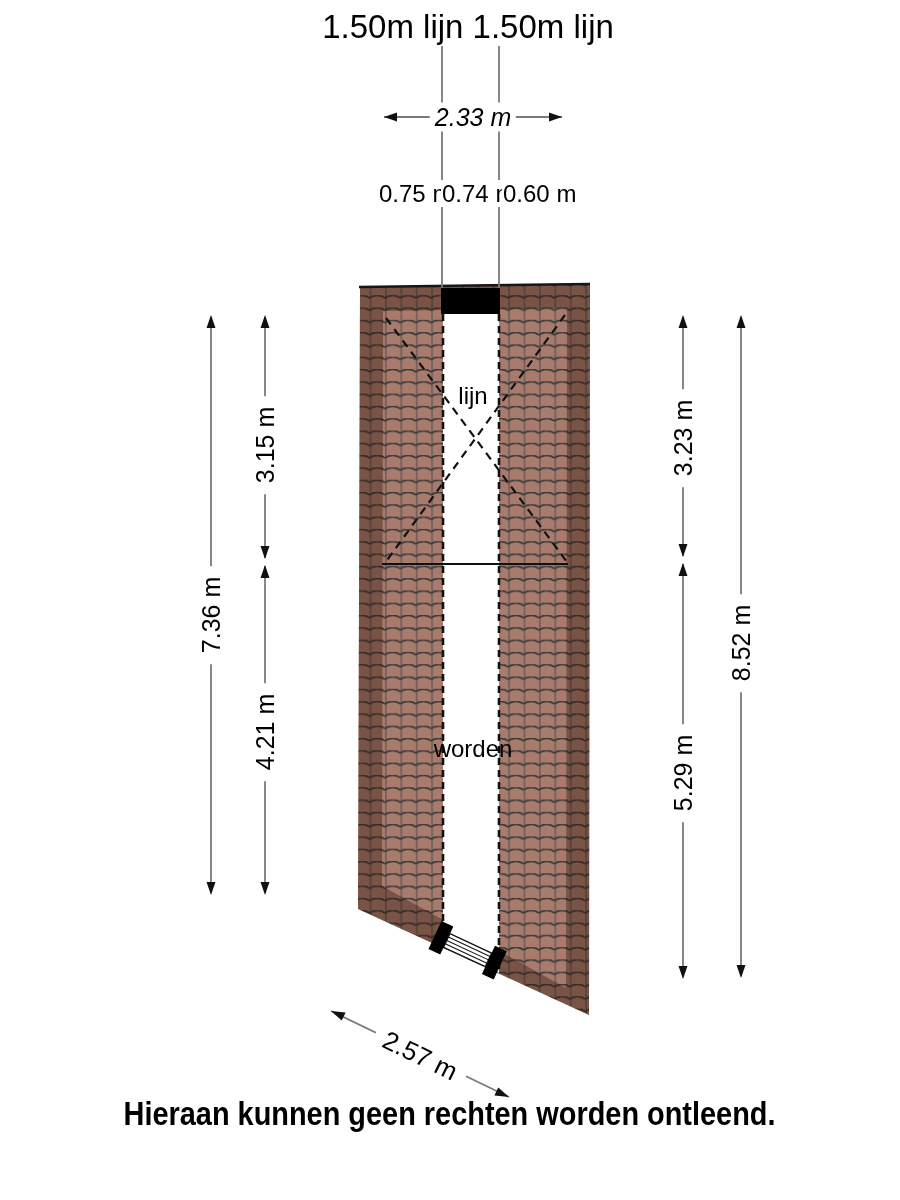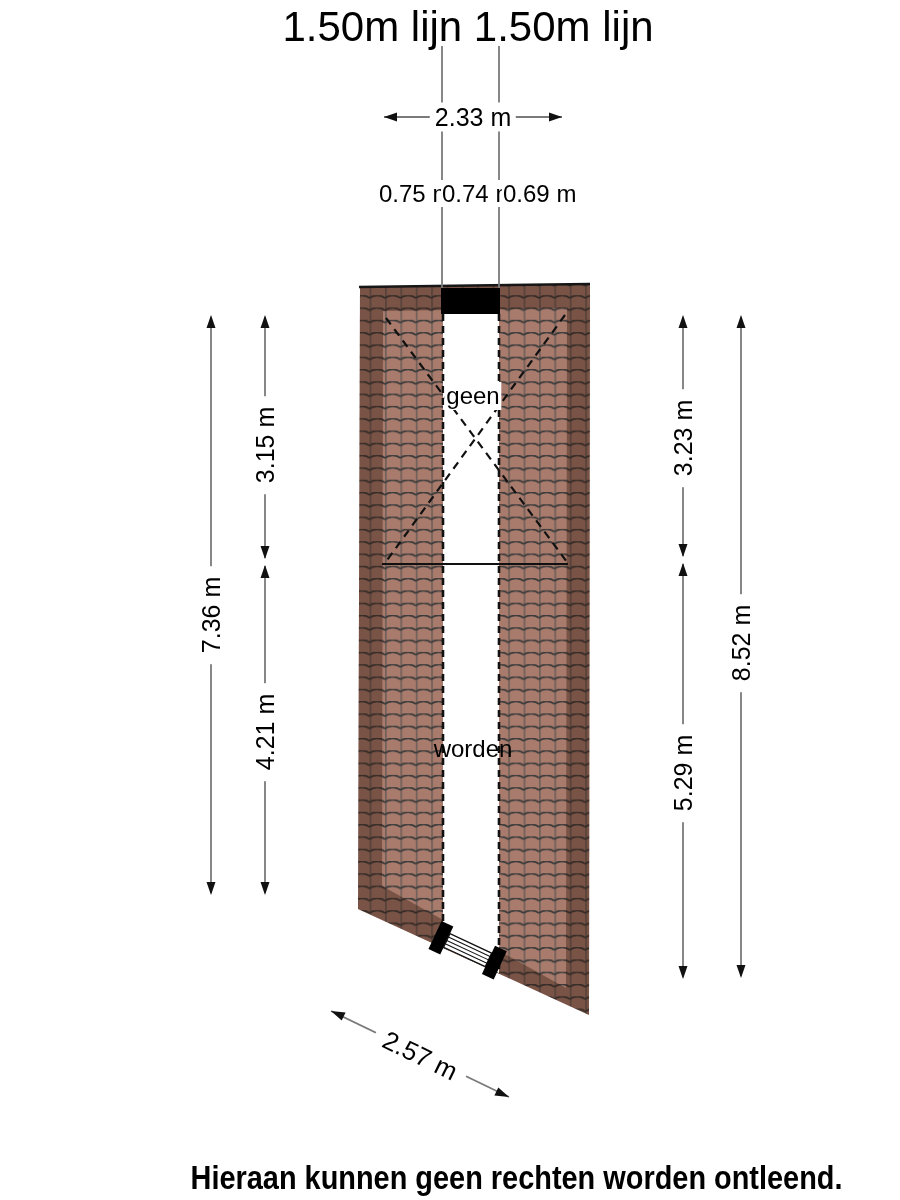--- a/index.html
+++ b/index.html
@@ -3,22 +3,22 @@
 <meta charset="utf-8">
 <style>
   html,body { margin:0; padding:0; background:#fff; }
   .canvas {
     position:relative; width:900px; height:1200px; background:#ffffff;
     font-family:"Liberation Sans", sans-serif; color:#000; overflow:hidden;
   }
   .canvas svg { position:absolute; left:0; top:0; }
   .label { position:absolute; white-space:nowrap; color:#000; }
   .ctr   { transform:translate(-50%,-50%); }
-  .title { font-size:42px; }
-  .dim   { font-size:25px; background:#fff; padding:0 5px; }
+  .title { font-size:33px; }
+  .dim   { font-size:25px; background:#fff; padding:0 5px;font-style:italic; }
   .seg   { font-size:24px; background:#fff; padding:0 1px; line-height:27px; }
   .rotl  { transform:translate(-50%,-50%) rotate(-90deg); font-size:25px; background:#fff; padding:0 11px; }
   .diag  { transform:translate(-50%,-50%) rotate(26deg); font-size:26px; background:#fff; padding:0 10px; }
   .room  { font-size:24px; }
   .videbg{ background:#fff; padding:0 2px; }
   .footer{ position:absolute; left:0; width:900px; text-align:center; font-weight:bold; font-size:34px; line-height:34px; }
   .footer span { display:inline-block; transform:scaleX(0.85); }
 </style>
 </head>
 <body>
@@ -95,32 +95,32 @@
       <polygon points="509,1097 494.4,1095.6 498.3,1087.5"></polygon>
     </g>
   </svg>
 
   <div class="label title ctr" style="left:468px; top:27px;">1.50m lijn 1.50m lijn</div>
 
   <div class="label dim ctr" style="left:473px; top:117px;">2.33 m</div>
 
   <div class="label seg" style="left:378px; top:180px;">0.75 m</div>
   <div class="label seg" style="left:441px; top:180px;">0.74 m</div>
-  <div class="label seg" style="left:502px; top:180px;">0.69 m</div>
+  <div class="label seg" style="left:502px; top:180px;">0.60 m</div>
 
   <div class="label rotl" style="left:211px; top:615px;">7.36 m</div>
   <div class="label rotl" style="left:265px; top:445px;">3.15 m</div>
   <div class="label rotl" style="left:265px; top:732px;">4.21 m</div>
 
   <div class="label rotl" style="left:683px; top:438px;">3.23 m</div>
   <div class="label rotl" style="left:683px; top:773px;">5.29 m</div>
   <div class="label rotl" style="left:741px; top:643px;">8.52 m</div>
 
-  <div class="label room videbg ctr" style="left:473px; top:396px;">geen</div>
+  <div class="label room videbg ctr" style="left:473px; top:396px;">lijn</div>
   <div class="label room ctr" style="left:473px; top:749px;">worden</div>
 
   <div class="label diag" style="left:420px; top:1056px;">2.57 m</div>
 
-  <div class="footer" style="top:1160px;text-align:right;">
+  <div class="footer" style="top:1096px;">
     <span>Hieraan kunnen geen rechten worden ontleend.</span>
   </div>
 
 </div>
 
 </body></html>

